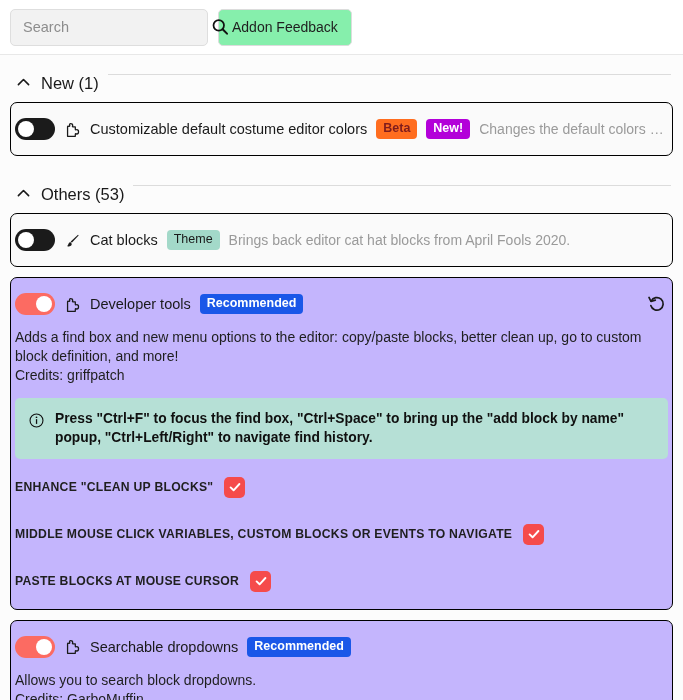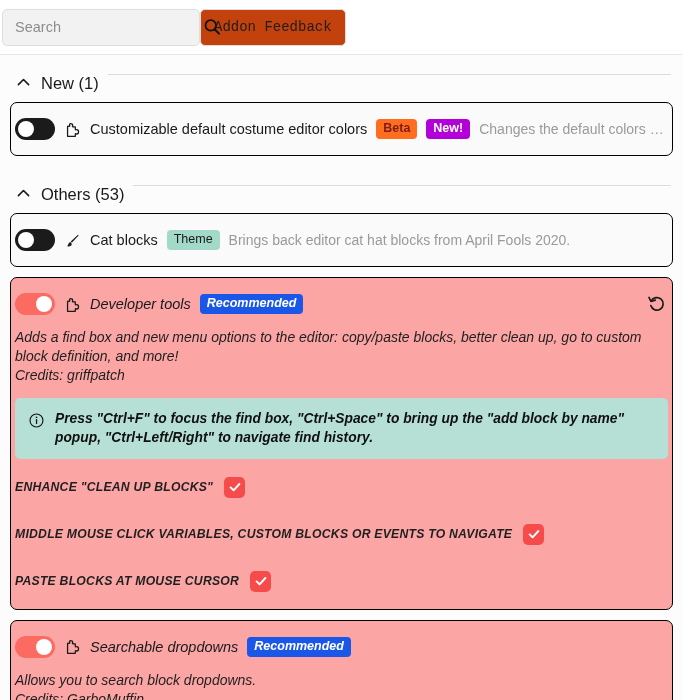--- a/index.html
+++ b/index.html
@@ -12,22 +12,22 @@
     color: #222;
   }
 
   
   .header {
     height: 55px;
     background: #ffffff;
     border-bottom: 1px solid #e8e8e8;
     display: flex;
     align-items: center;
-    padding: 0 2px;
-    gap: 0;
+    padding: 0 10px;
+    gap: 10px;
   }
   .search-box {
     position: relative;
     width: 198px;
     height: 37px;
     background: #f2f2f2;
     border: 1px solid #dedede;
     border-radius: 5px;
     display: flex;
     align-items: center;
@@ -40,25 +40,25 @@
     background: transparent;
     font-family: "Liberation Sans", sans-serif;
     font-size: 14.5px;
     color: #333;
     padding: 0;
   }
   .search-box input::placeholder { color: #8d8d8d; }
   .search-icon { width: 20px; height: 20px; flex: none; display: block; }
   .feedback-btn {
     height: 37px;
-    background: #c2410c;
+    background: #86efac;
     border: 1px solid #dcdcdc;
     border-radius: 5px;
     padding: 0 13px;
-    font-family: Liberation Mono, monospace;
+    font-family: Liberation Sans, sans-serif;
     font-size: 14px;
     color: #1f1f1f;
     cursor: pointer;
     white-space: nowrap;
   }
 
   
   .body-area { padding: 0 10px; }
 
   .section-head {
@@ -79,21 +79,21 @@
   }
 
   
   .card {
     background: #fafafa;
     border: 1px solid #000000;
     border-radius: 7px;
     margin-bottom: 10px;
     padding: 13px 4px;
   }
-  .card.expanded { background: #fca5a5; font-style: italic; }
+  .card.expanded { background: #c4b5fd; }
 
   .card-top {
     display: flex;
     align-items: center;
     gap: 9px;
     min-height: 26px;
   }
 
   
   .toggle {

